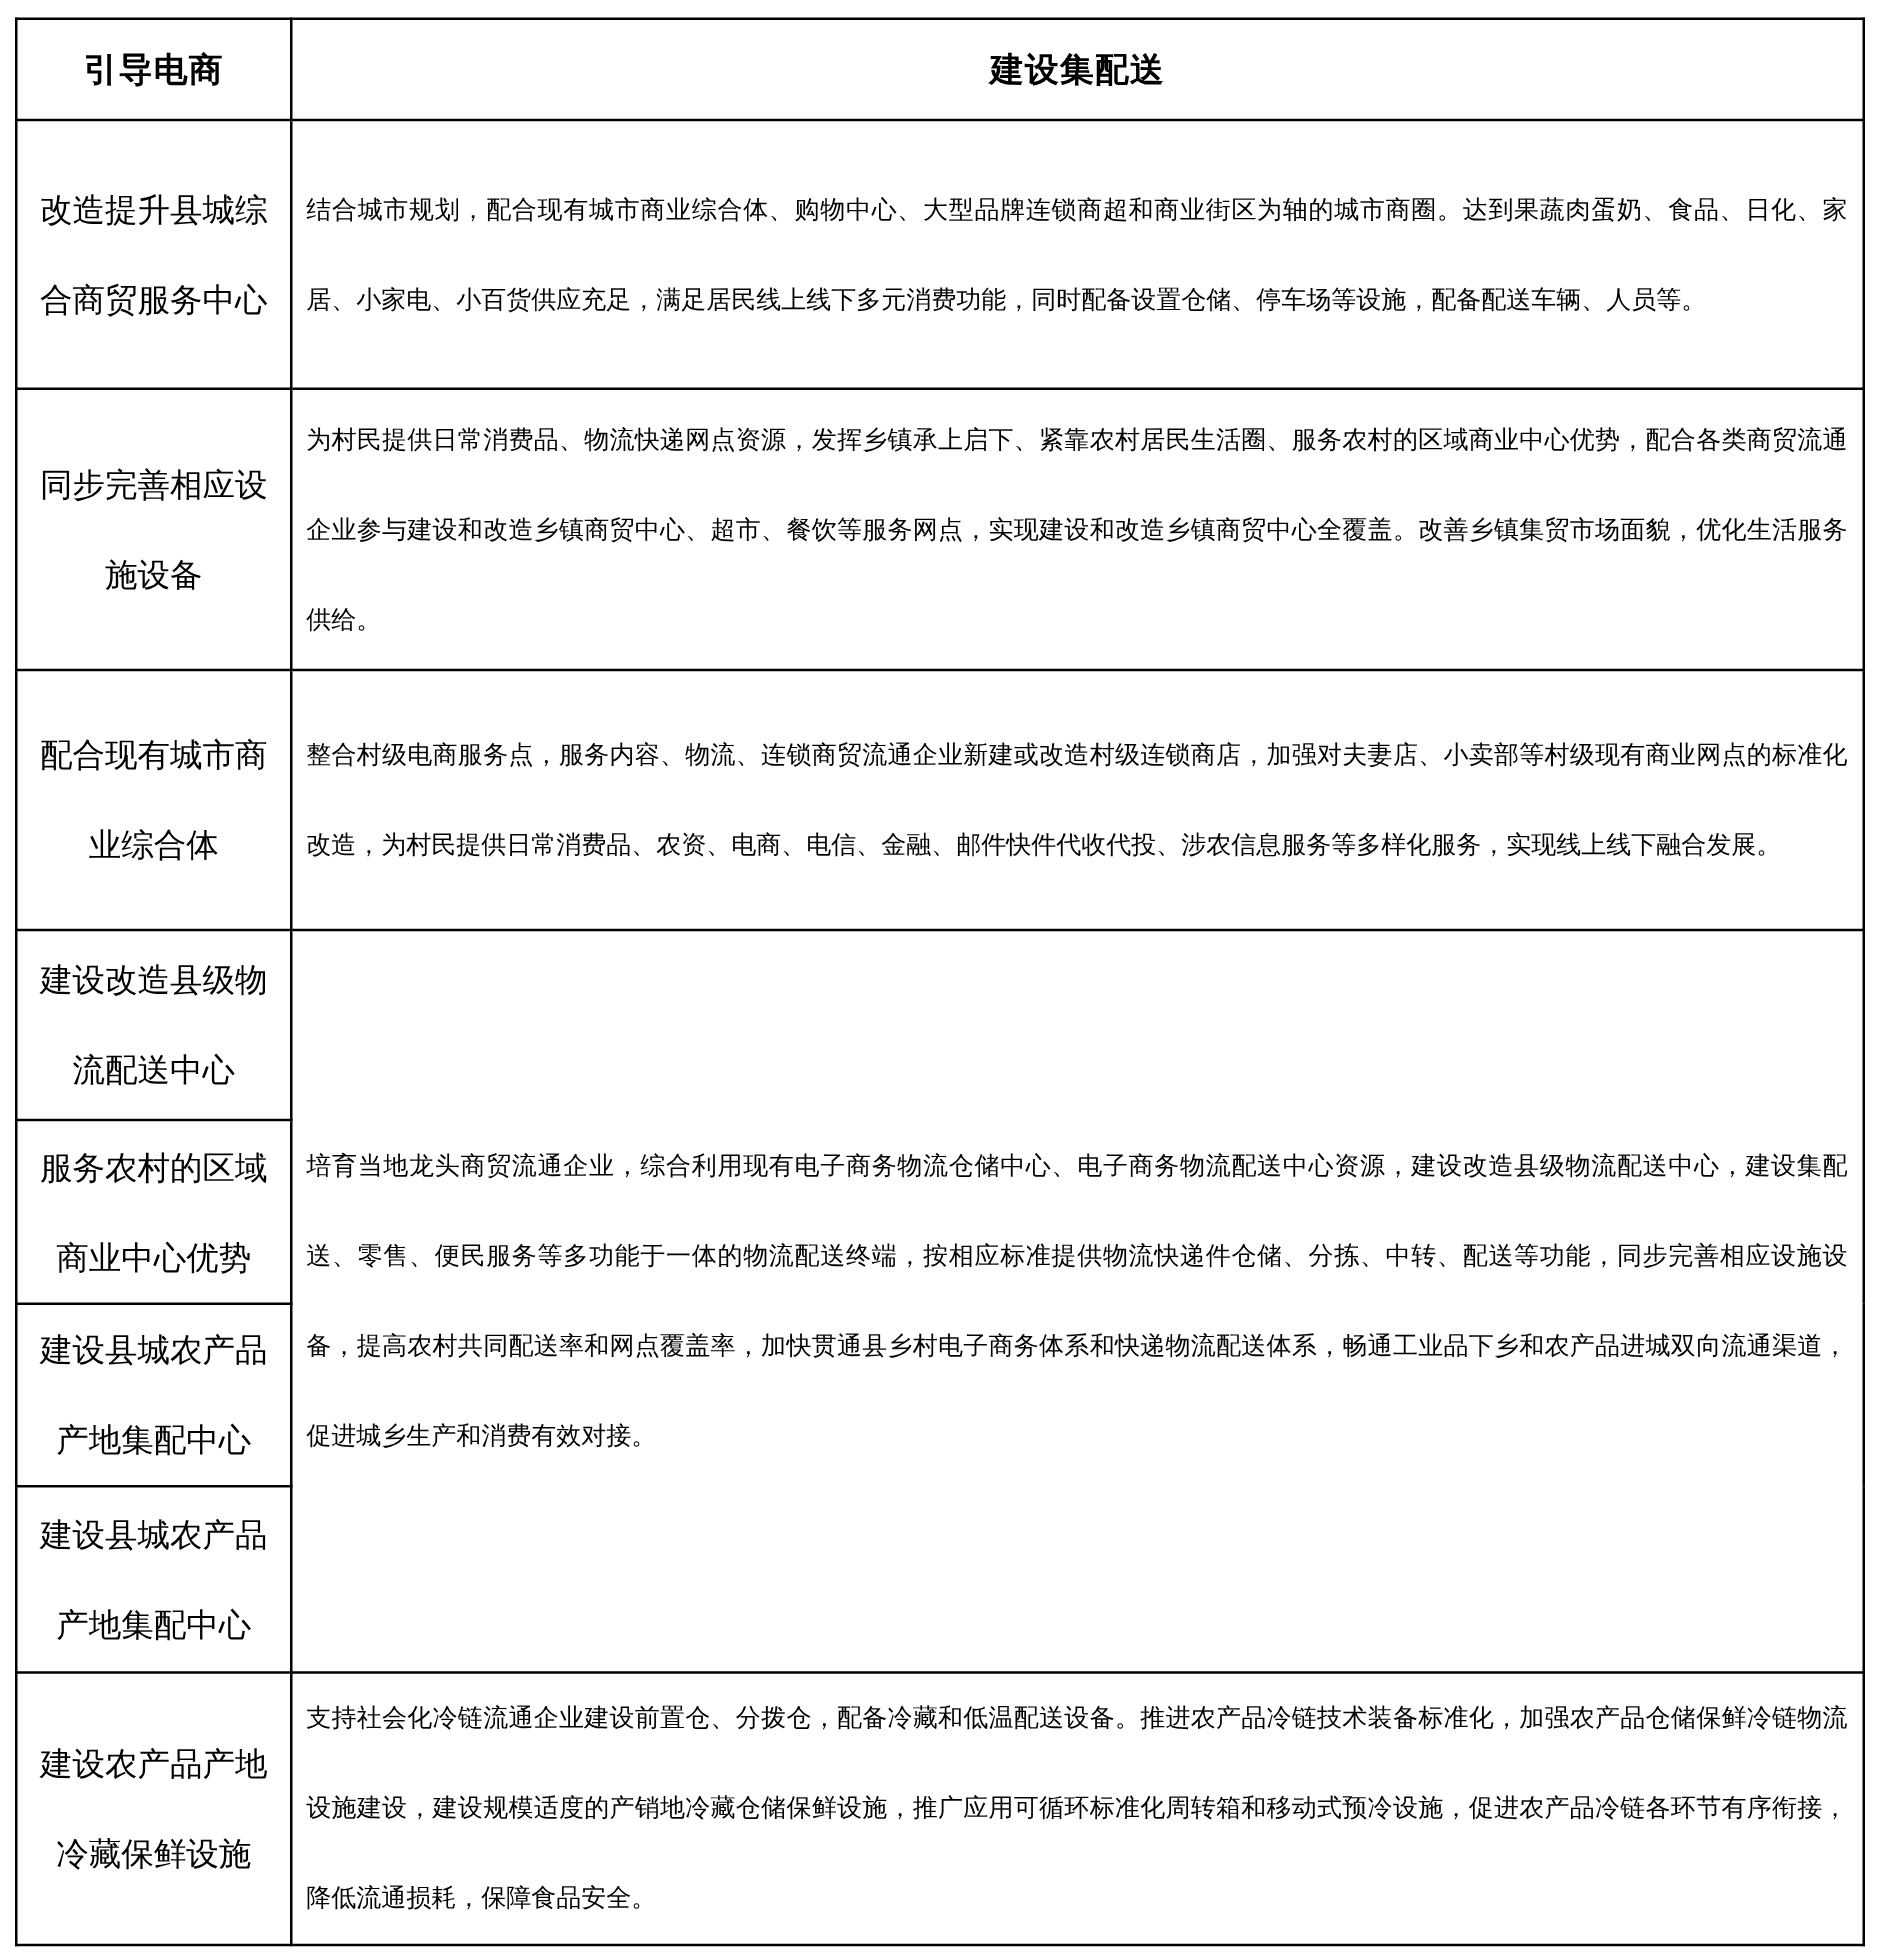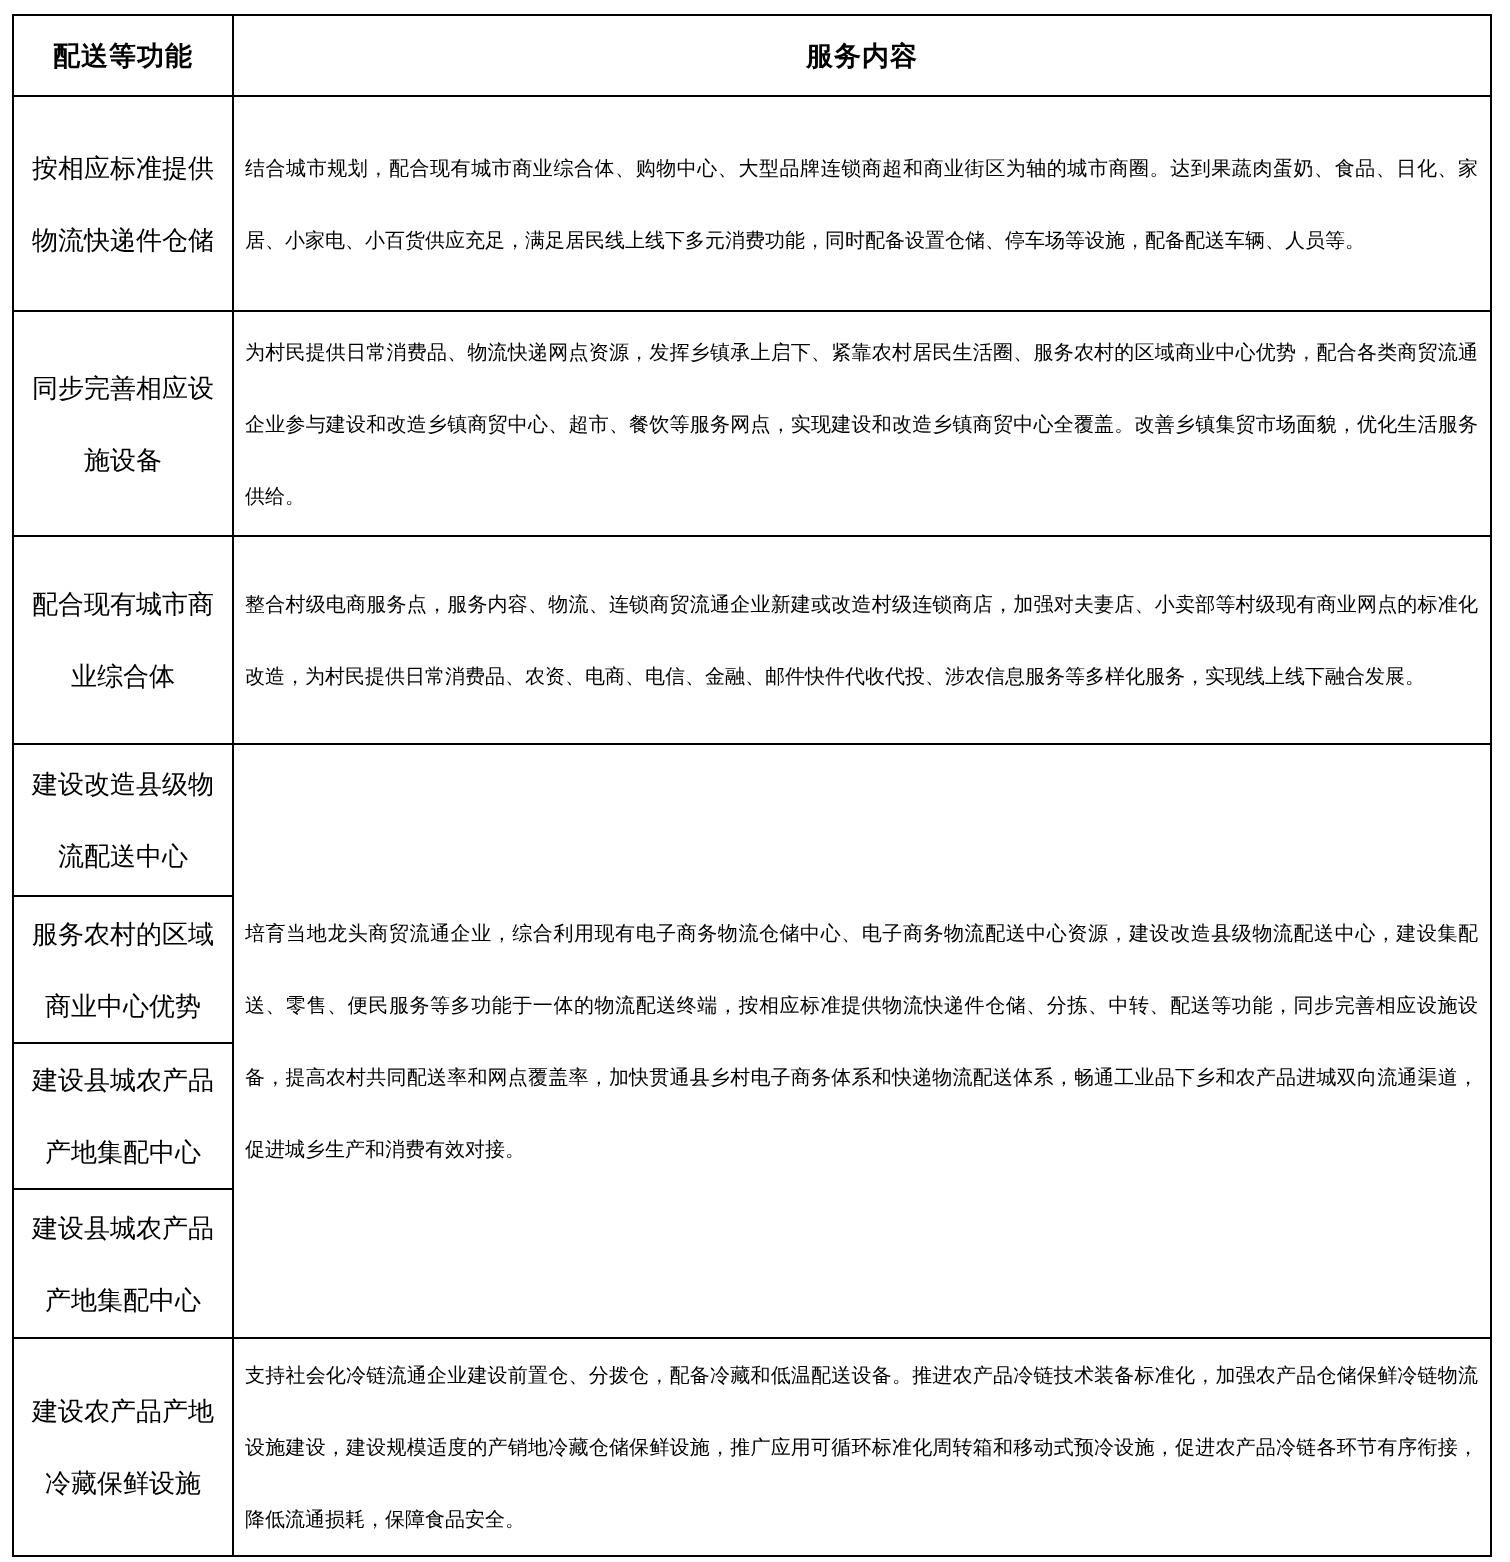--- a/index.html
+++ b/index.html
@@ -65,27 +65,27 @@
 <body>
 
 <div class="page">
   <table class="services">
     <colgroup>
       <col class="c-name">
       <col class="c-content">
     </colgroup>
     <thead>
       <tr class="h-header">
-        <th class="hdr">配送等功能</th>
-        <th class="hdr">服务内容</th>
+        <th class="hdr">引导电商</th>
+        <th class="hdr">建设集配送</th>
       </tr>
     </thead>
     <tbody>
       <tr class="r1">
-        <td class="name">按相应标准提供物流快递件仓储</td>
+        <td class="name">改造提升县城综合商贸服务中心</td>
         <td class="content">结合城市规划，配合现有城市商业综合体、购物中心、大型品牌连锁商超和商业街区为轴的城市商圈。达到果蔬肉蛋奶、食品、日化、家居、小家电、小百货供应充足，满足居民线上线下多元消费功能，同时配备设置仓储、停车场等设施，配备配送车辆、人员等。</td>
       </tr>
       <tr class="r2">
         <td class="name">同步完善相应设施设备</td>
         <td class="content">为村民提供日常消费品、物流快递网点资源，发挥乡镇承上启下、紧靠农村居民生活圈、服务农村的区域商业中心优势，配合各类商贸流通企业参与建设和改造乡镇商贸中心、超市、餐饮等服务网点，实现建设和改造乡镇商贸中心全覆盖。改善乡镇集贸市场面貌，优化生活服务供给。</td>
       </tr>
       <tr class="r3">
         <td class="name">配合现有城市商业综合体</td>
         <td class="content">整合村级电商服务点，服务内容、物流、连锁商贸流通企业新建或改造村级连锁商店，加强对夫妻店、小卖部等村级现有商业网点的标准化改造，为村民提供日常消费品、农资、电商、电信、金融、邮件快件代收代投、涉农信息服务等多样化服务，实现线上线下融合发展。</td>
       </tr>

